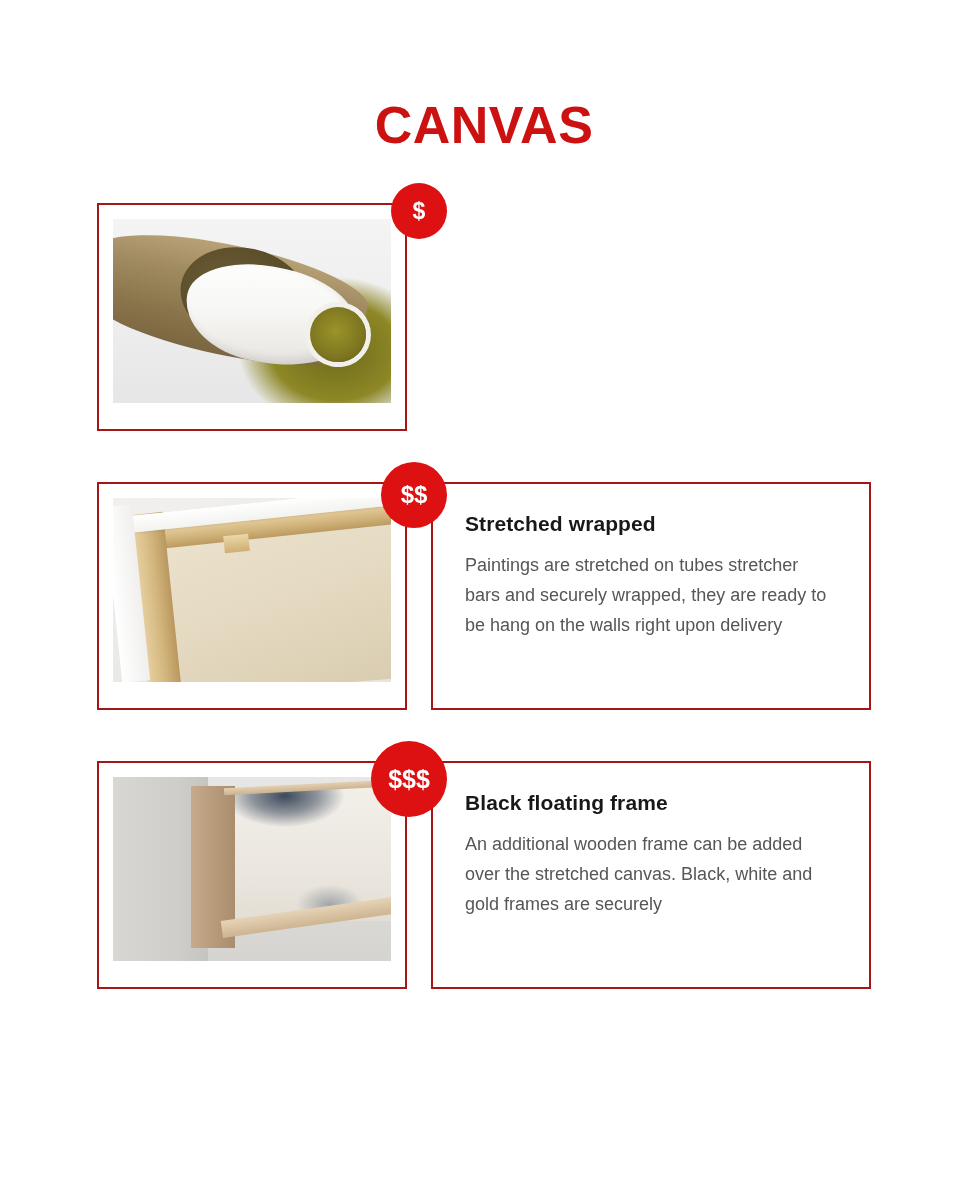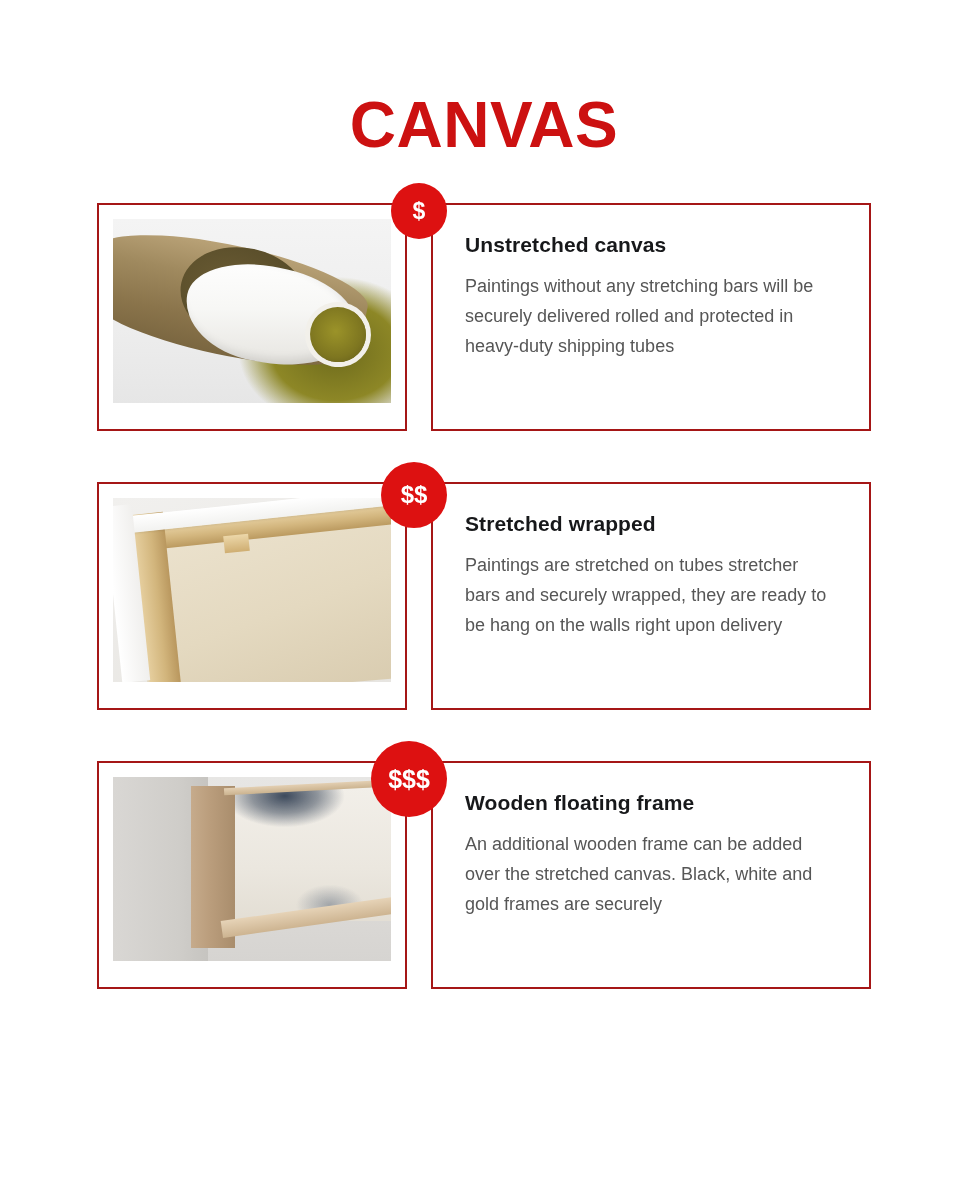--- a/index.html
+++ b/index.html
@@ -17,21 +17,21 @@
     overflow: hidden;
     position: relative;
   }
 
   
   .page-title {
     margin: 0;
     padding: 94px 0 0 0;
     text-align: center;
     color: #CC1111;
-    font-size: 64px;
+    font-size: 52px;
     font-weight: bold;
     line-height: 63px;
     letter-spacing: 0.5px;
   }
   .page-title .line { display: block; }
 
   
   .rows {
     margin-top: 46px;
     padding: 0 97px 0 97px;
@@ -248,24 +248,20 @@
   <div class="row">
     <div class="image-card">
       <div class="photo photo-tube">
         <div class="tube"></div>
         <div class="tube-mouth"></div>
         <div class="roll"></div>
         <div class="roll-end"></div>
       </div>
       <div class="price-badge size-1">$</div>
     </div>
-    <div class="text-card">
-      <h2 class="card-heading">Unstretched canvas</h2>
-      <p class="card-body">Paintings without any stretching bars will be securely delivered rolled and protected in heavy-duty shipping tubes</p>
-    </div>
   </div>
 
   <div class="row">
     <div class="image-card">
       <div class="photo photo-stretcher">
         <div class="panel"></div>
         <div class="bar-top"></div>
         <div class="bar-left"></div>
         <div class="edge-top"></div>
         <div class="edge-left"></div>
@@ -284,18 +280,18 @@
       <div class="photo photo-frame">
         <div class="wall-shadow"></div>
         <div class="art"></div>
         <div class="side"></div>
         <div class="lip-top"></div>
         <div class="lip-bottom"></div>
       </div>
       <div class="price-badge size-3">$$$</div>
     </div>
     <div class="text-card">
-      <h2 class="card-heading">Wooden floating frame</h2>
+      <h2 class="card-heading">Black floating frame</h2>
       <p class="card-body">An additional wooden frame can be added over the stretched canvas. Black, white and gold frames are securely</p>
     </div>
   </div>
 
 </div>
 
 </body></html>

